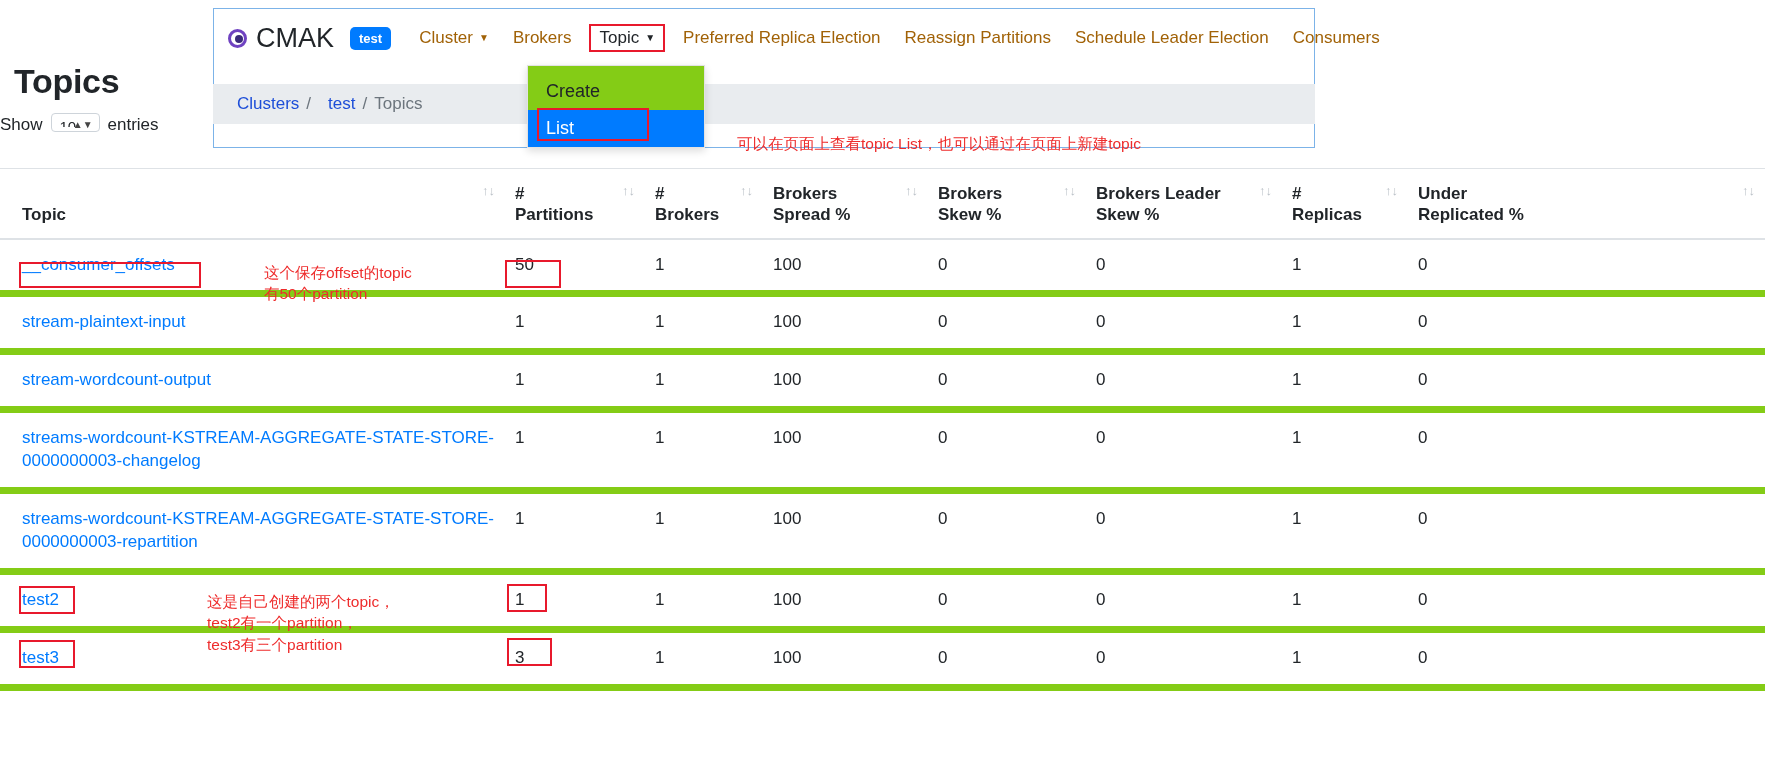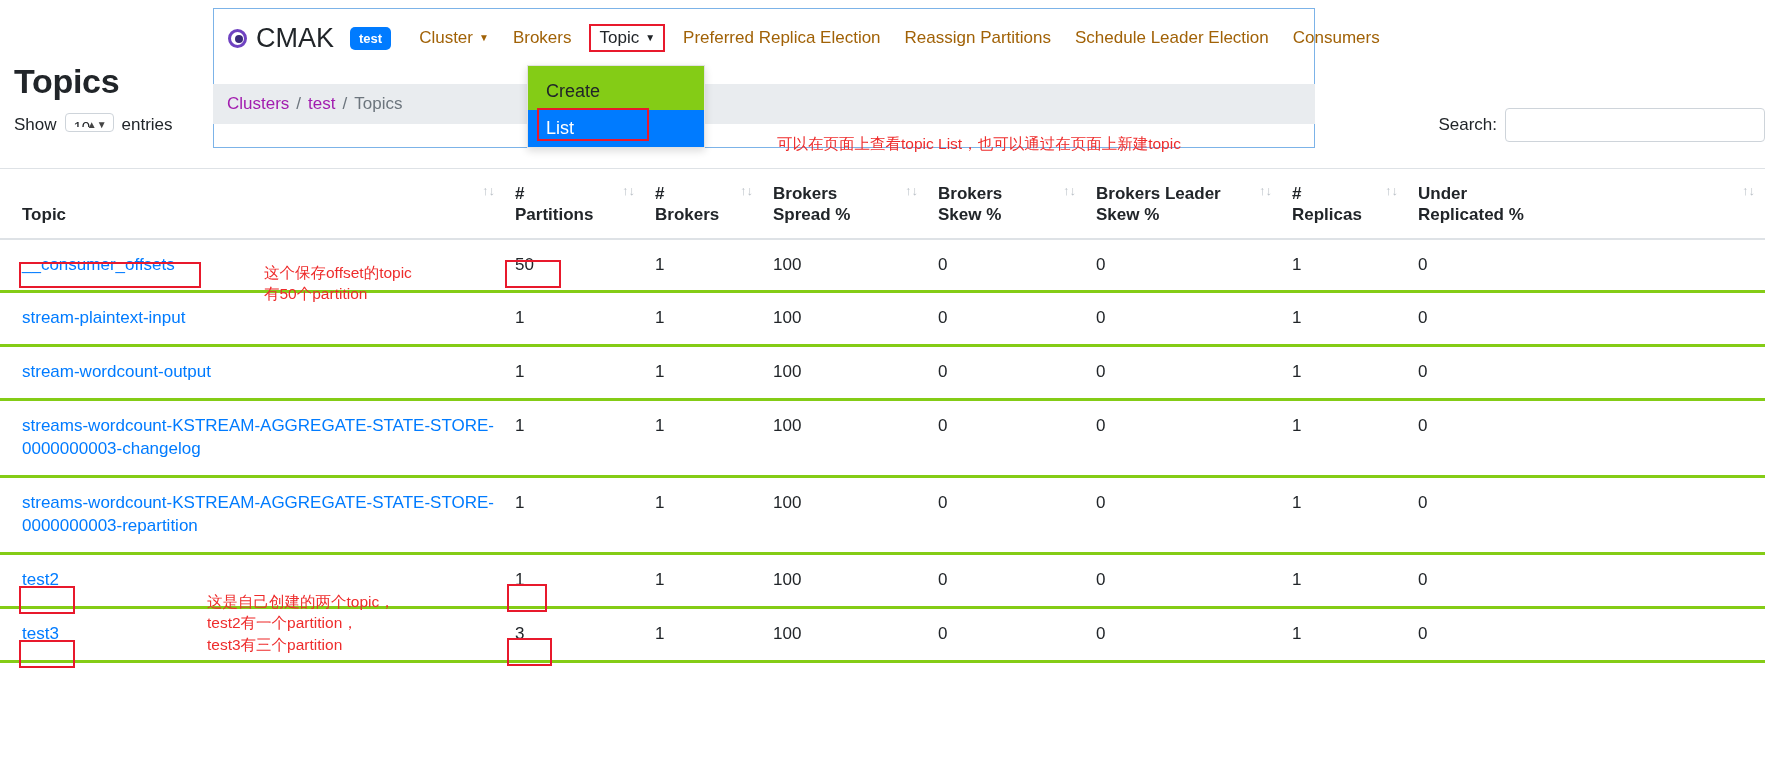--- a/index.html
+++ b/index.html
@@ -16,21 +16,21 @@
   
   .page { position:absolute; left:0; top:0; width:1765px; height:761px; }
 
   .page-title {
     position:absolute; left:14px; top:62px;
     font-size: 34px; font-weight: 700; letter-spacing:-.3px;
     color:#212529;
   }
 
   .length-bar {
-    position:absolute; left:14px; top:113px;
+    position:absolute; left:0; top:113px;
     display:flex; align-items:center; gap:8px;
     font-size:17px; color:#212529;
   }
   .length-select {
     font-family:"Liberation Sans", sans-serif;
     font-size:15px;
     padding:4px 22px 4px 8px;
     border:1px solid #ced4da; border-radius:4px;
     background:#fff; color:#212529;
     -webkit-appearance:none; appearance:none;
@@ -59,42 +59,42 @@
   
   .breadcrumb {
     position:absolute; left:213px; top:84px;
     width:1102px; height:40px;
     background:#e9ecef;
     display:flex; align-items:center;
     padding-left:14px;
     font-size:17px;
     gap:7px;
   }
-  .breadcrumb a { color:#a21caf; text-decoration:none; }
+  .breadcrumb a { color:#1d4ed8; text-decoration:none;margin-left:10px; }
   .breadcrumb .sep { color:#6c757d; }
   .breadcrumb .cur { color:#6c757d; }
 
   
   .tbl { position:absolute; left:0; top:168px; width:1765px; }
   table { border-collapse:collapse; width:1765px; table-layout:fixed; }
   thead th {
     border-top:1px solid #dee2e6;
     border-bottom:2px solid #dee2e6;
     padding:14px 10px 12px 10px;
     text-align:left;
     vertical-align:bottom;
     font-size:17px; font-weight:700; color:#212529;
     line-height:1.25;
   }
   thead th .sort {
     float:right; color:#b9bfc6; font-size:13px; font-weight:400;
     margin-left:6px;
   }
   tbody td {
-    border-bottom:3px solid #84cc16;
+    border-bottom:7px solid #84cc16;
     padding:14px 10px;
     font-size:17px;
     vertical-align:top;
     line-height:1.35;
   }
   tbody td a { color:#007bff; text-decoration:none; }
 
   .c-topic   { width:505px; padding-left:22px !important; }
   .c-part    { width:140px; }
   .c-brok    { width:118px; }
@@ -198,24 +198,20 @@
     <span>Show</span>
     <span class="select-wrap">
       <select class="length-select">
         <option>10</option>
       </select>
       <span class="caret">▲▼</span>
     </span>
     <span>entries</span>
   </div>
 
-  <div class="search-box">
-    <span>Search:</span>
-    <input class="search-input" type="text" value="" placeholder="" style="">
-  </div>
 
   <div class="tbl">
     <table>
       <thead>
         <tr>
           <th class="c-topic">
             <span class="sort">↑↓</span>
             <span></span><br>
             <span>Topic</span>
           </th>
@@ -356,21 +352,21 @@
   <span class="sep">/</span>
   <span class="cur">Topics</span>
 </div>
 
 <div class="dropdown">
   <div class="dd-item">Create</div>
   <div class="dd-item active">List</div>
 </div>
 <div class="dd-highlight"></div>
 
-<div class="anno" style="left:777px; top:133px;">可以在页面上查看topic List，也可以通过在页面上新建topic</div>
+<div class="anno" style="left:737px; top:133px;">可以在页面上查看topic List，也可以通过在页面上新建topic</div>
 <div class="anno" style="left:264px; top:262px;">这个保存offset的topic
 有50个partition</div>
 <div class="anno" style="left:207px; top:591px;">这是自己创建的两个topic，
 test2有一个partition，
 test3有三个partition</div>
 
 <div class="redbox" style="left:19px; top:262px;  width:182px; height:26px;"></div>
 <div class="redbox" style="left:505px; top:260px; width:56px;  height:28px;"></div>
 <div class="redbox" style="left:19px; top:586px;  width:56px;  height:28px;"></div>
 <div class="redbox" style="left:507px; top:584px; width:40px;  height:28px;"></div>

